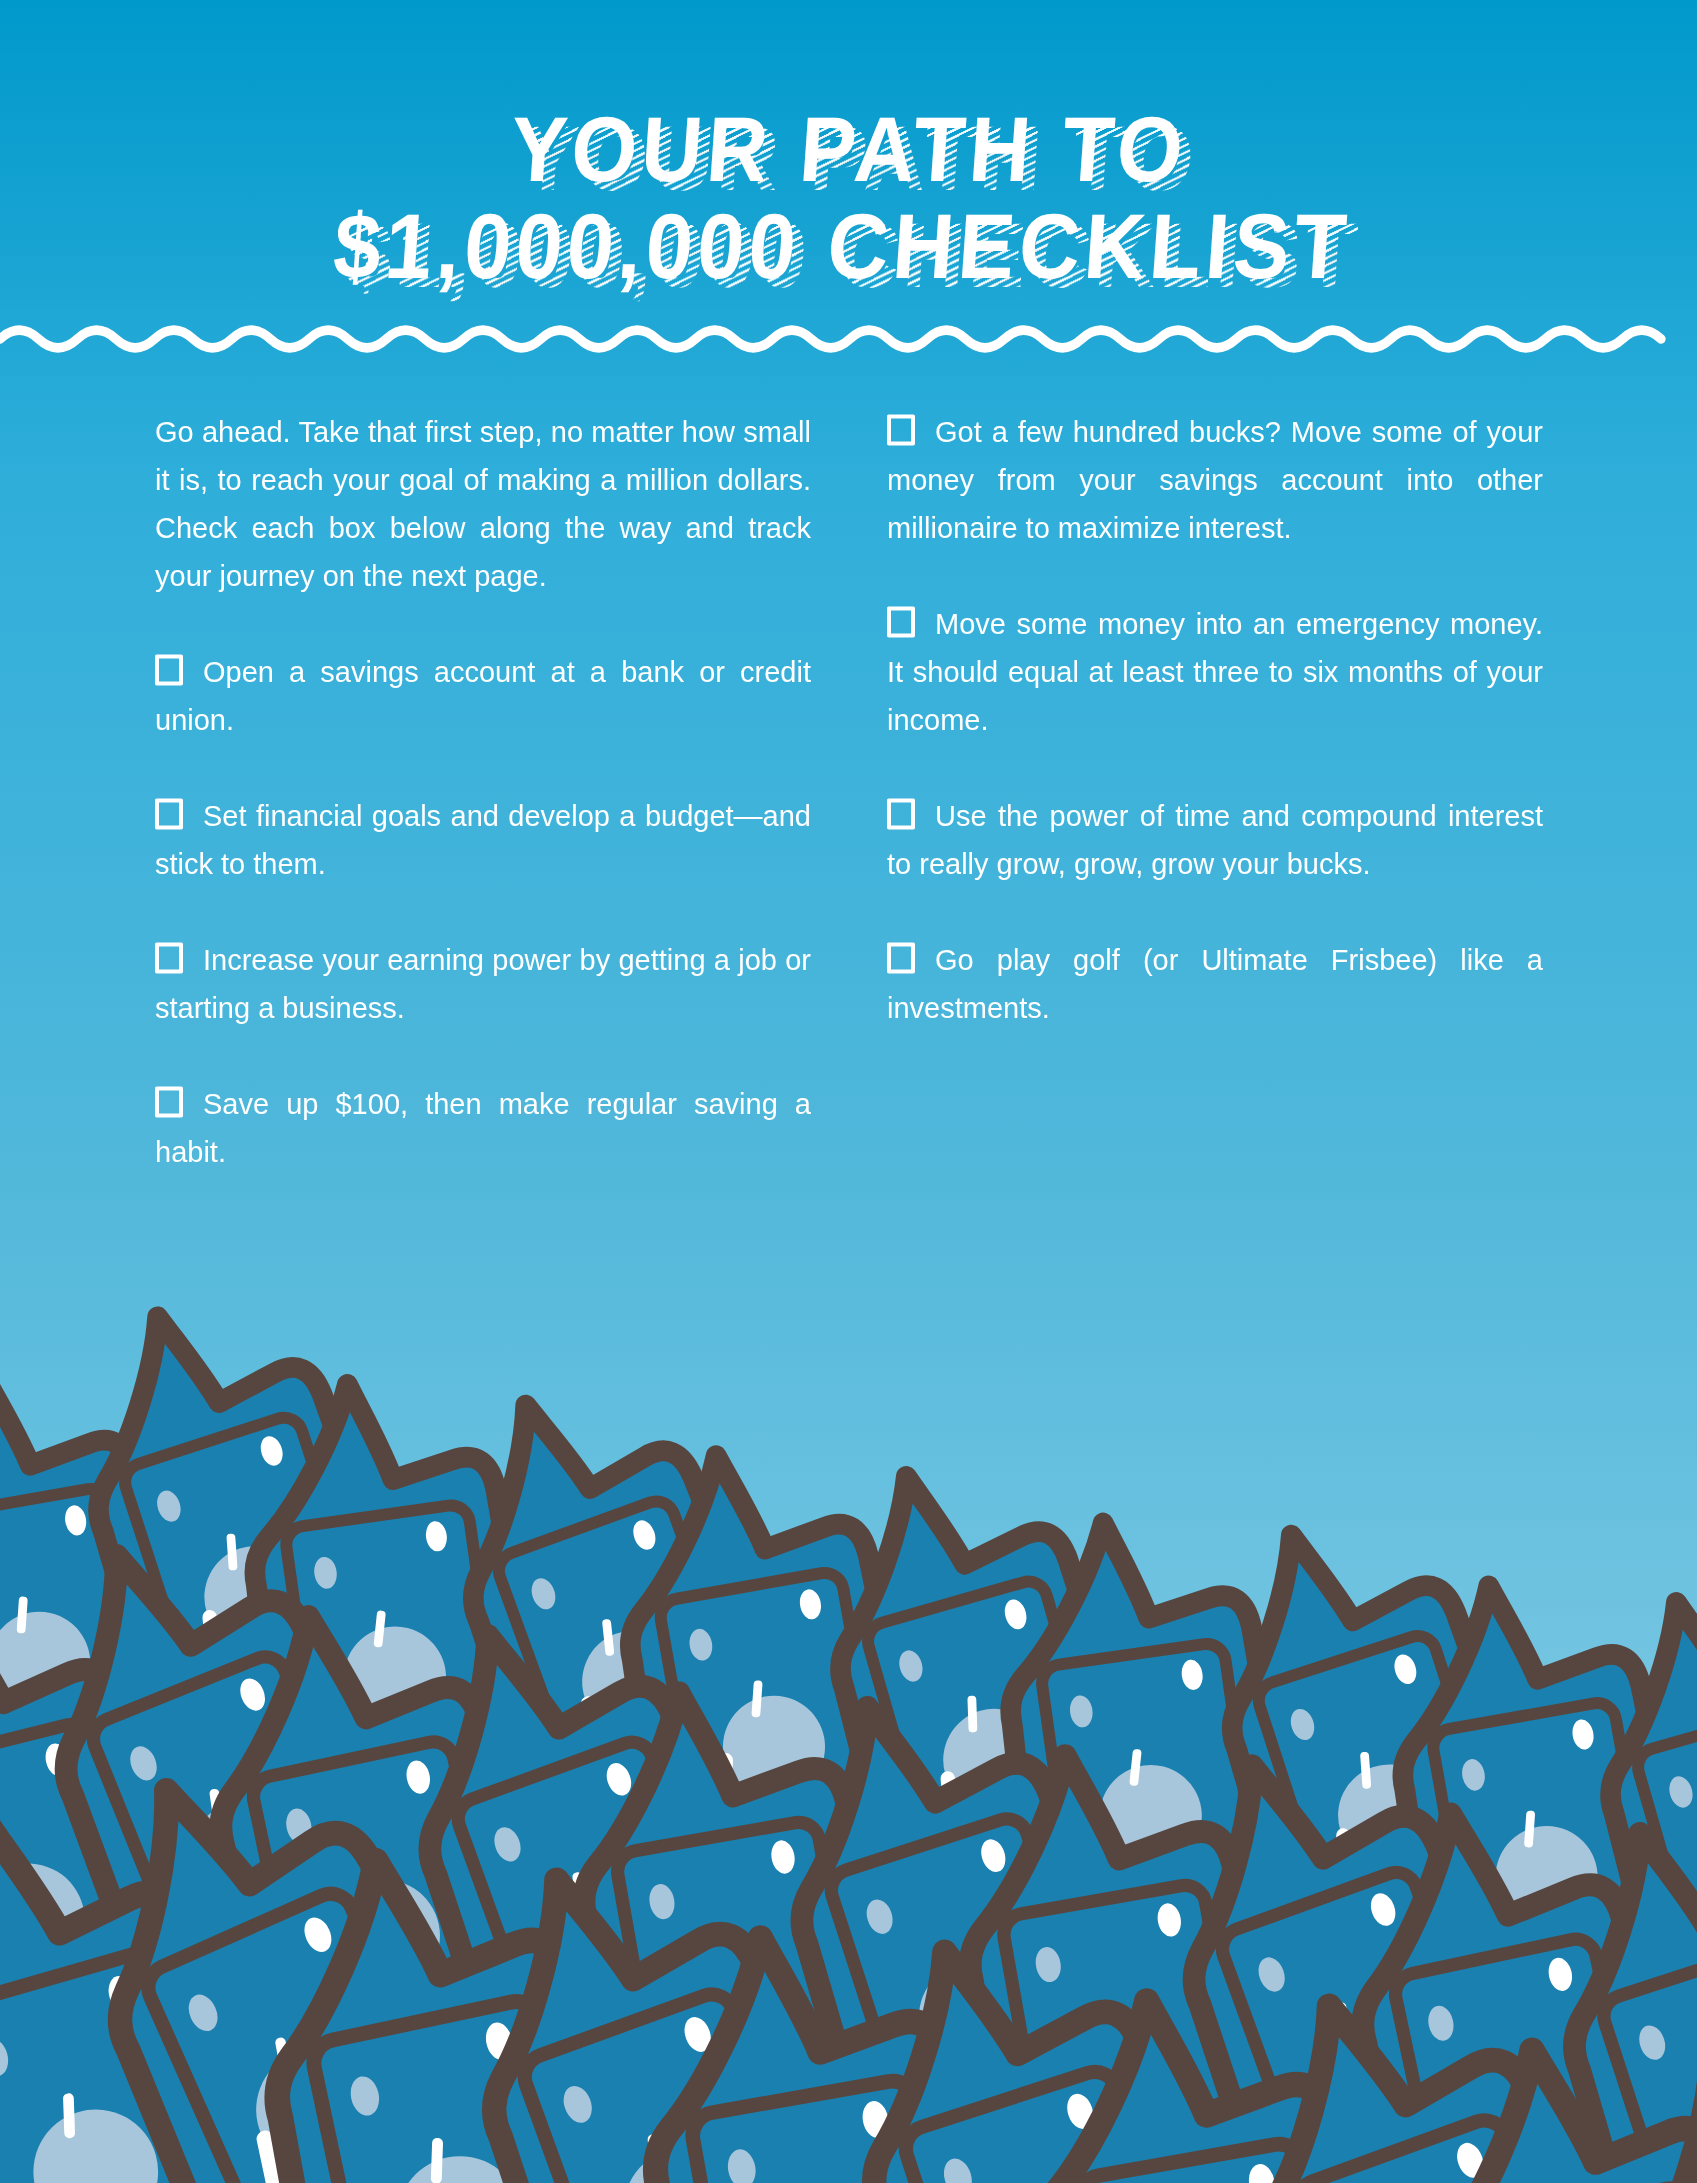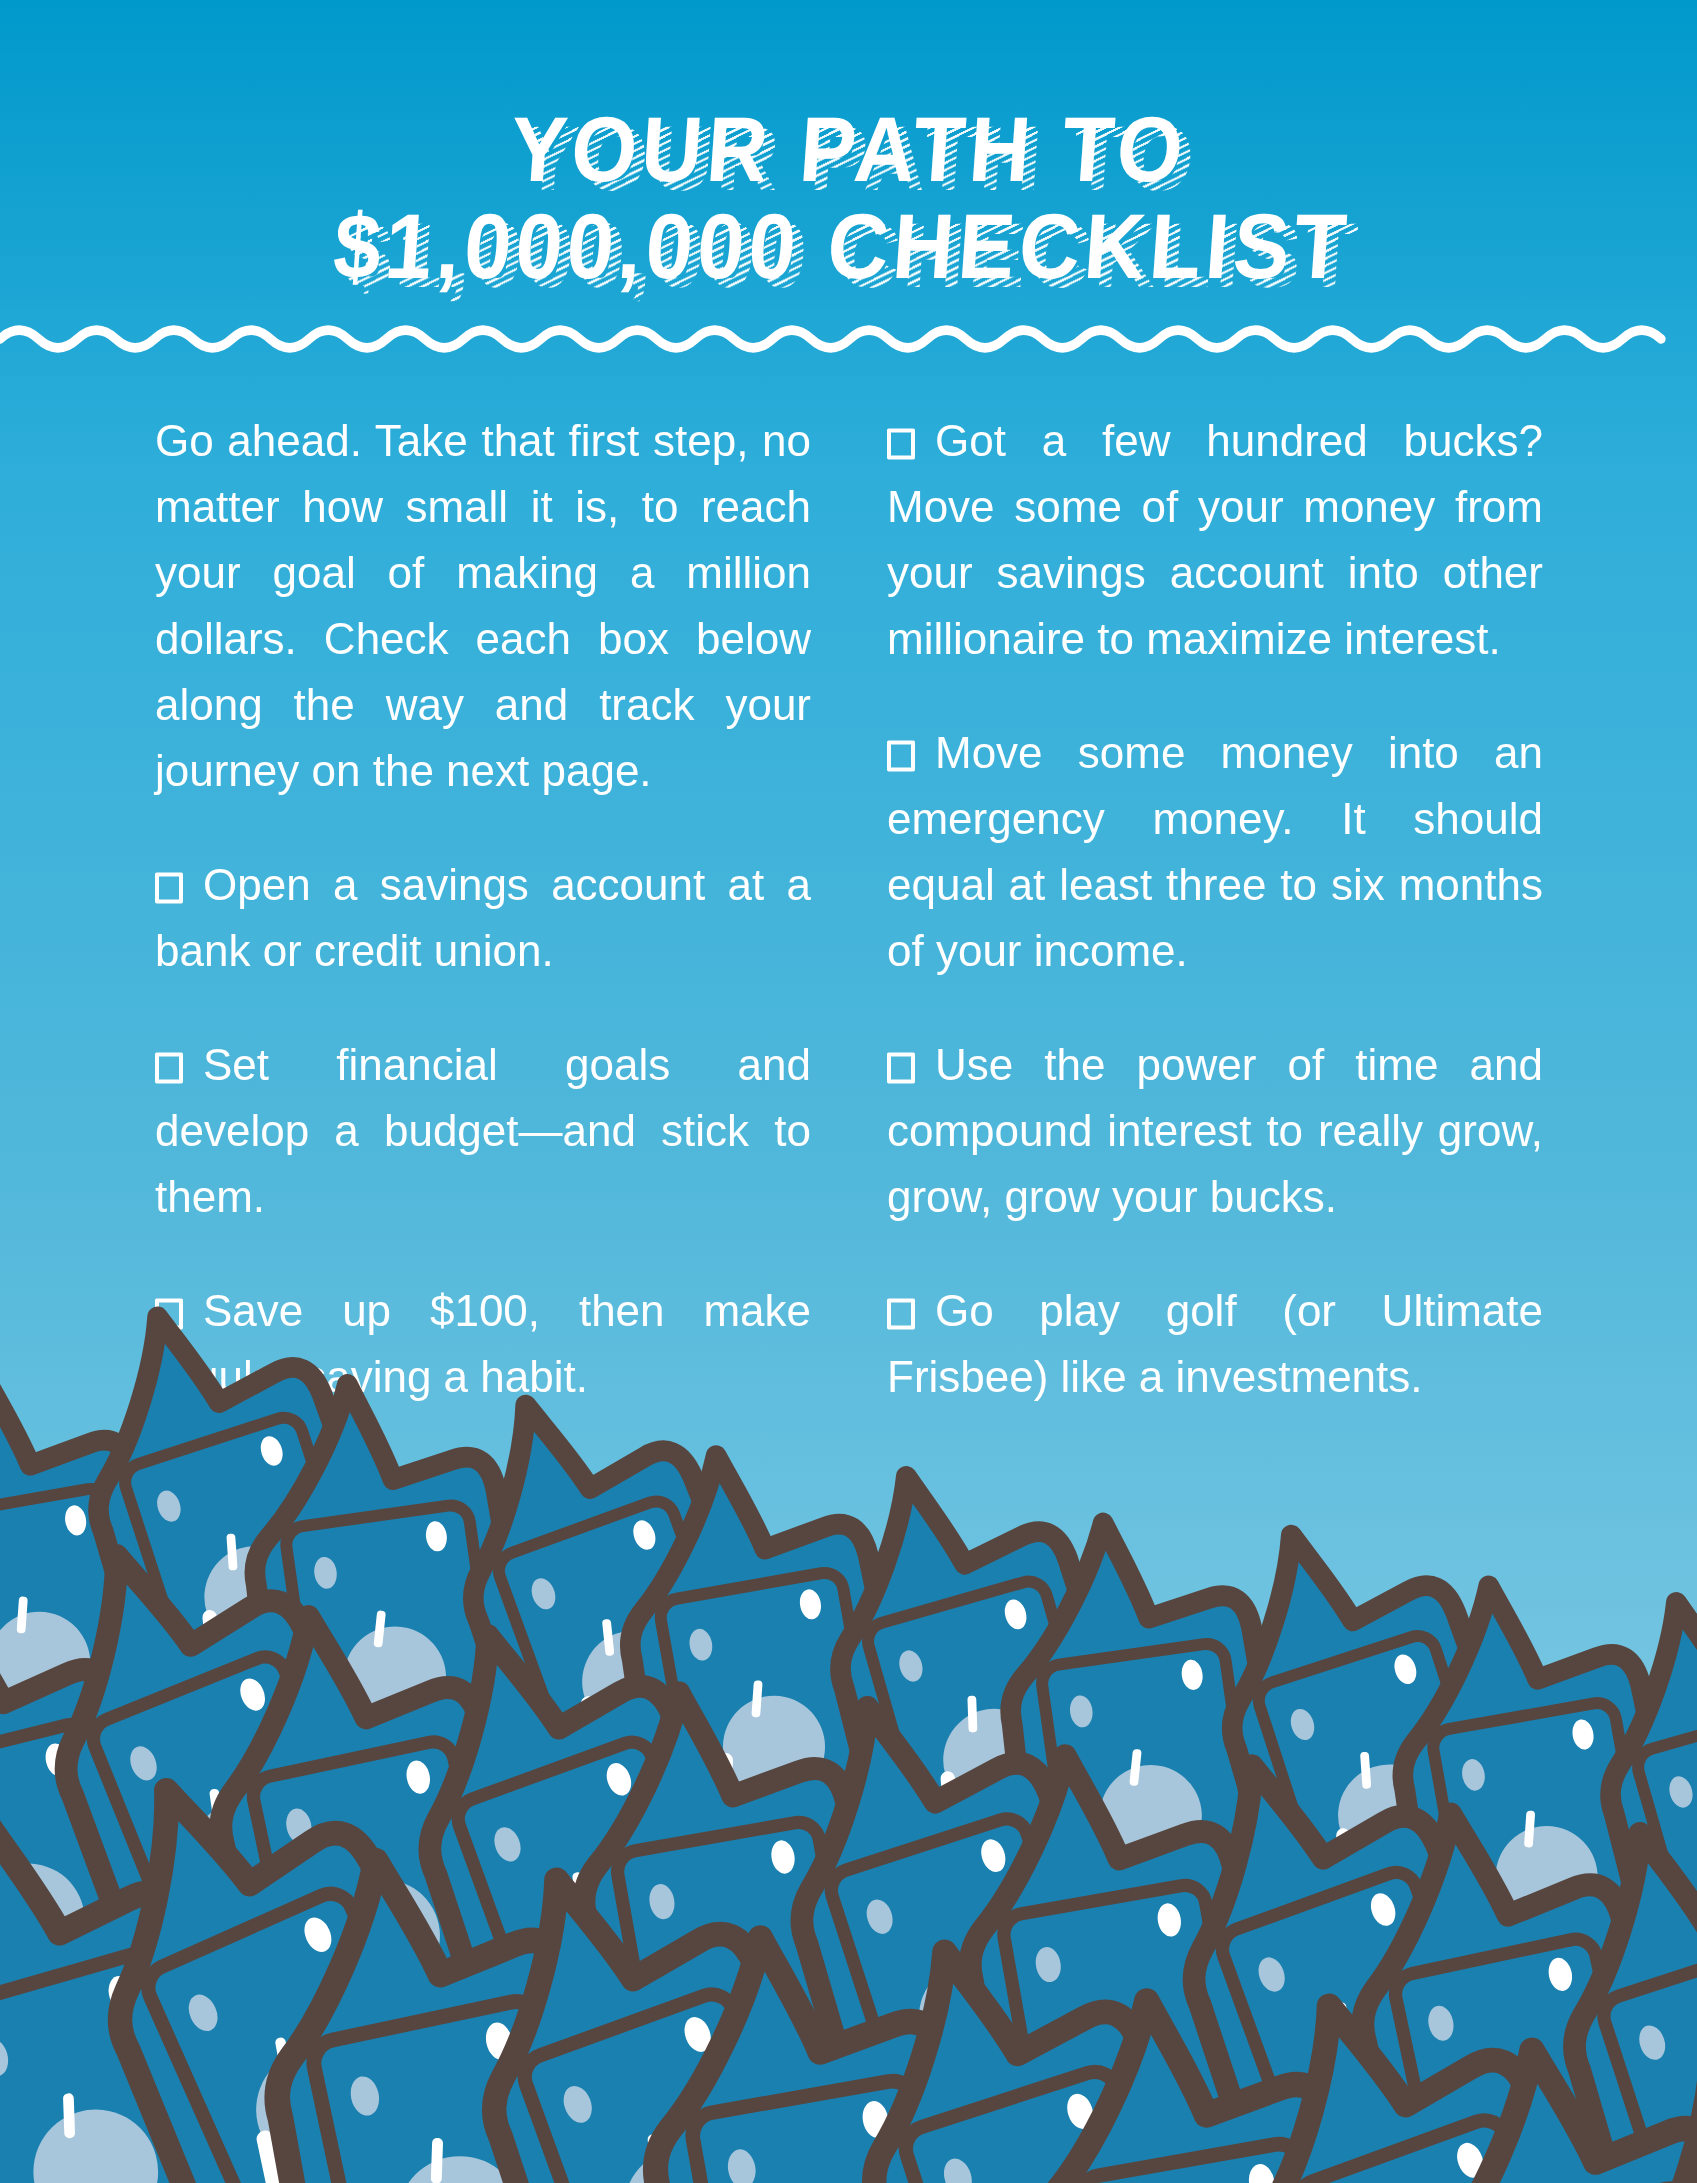--- a/index.html
+++ b/index.html
@@ -61,22 +61,22 @@
   
   .cols{
     display:flex;
     gap:76px;
     padding:0 155px;
     margin-top:52px;
     color:var(--ink);
   }
   .col{
     width:673px;
-    font-size:44px;
-    line-height:66px;
+    font-size:29px;
+    line-height:48px;
     text-align:justify;
   }
   .col p{margin:0 0 48px 0;}
   .col p:last-child{margin-bottom:12px;}
   .checkbox{
     display:inline-block;
     width:28px;height:31px;
     border:4.2px solid var(--ink);
     border-radius:1.7px;
     margin-right:20px;
@@ -116,20 +116,21 @@
       <path d="M0,26 q23,-21 46,0 t46,0 t46,0 t46,0 t46,0 t46,0 t46,0 t46,0 t46,0 t46,0 t46,0 t46,0 t46,0 t46,0 t46,0 t46,0 t46,0 t46,0 t46,0 t46,0 t46,0 t46,0 t46,0 t46,0 t46,0 t46,0 t46,0 t46,0 t46,0 t46,0 t46,0 t46,0 t46,0 t46,0 t46,0 t46,0 t46,0 t46,0 t46,0 t46,0 t46,0 t46,0 t46,0" fill="none" stroke="#FFFFFF" stroke-width="11" stroke-linecap="round"></path>
     </svg>
   </div>
 
   <main class="cols">
 
     <section class="col">
       <p>Go ahead. Take that first step, no matter how small it is, to reach your goal of making a million dollars. Check each box below along the way and track your journey on the next page.</p>
       <p><span class="checkbox"></span><span>Open a savings account at a bank or credit union.</span></p>
       <p><span class="checkbox"></span><span>Set financial goals and develop a budget—and stick to them.</span></p>
+      <p><span class="checkbox"></span><span>Increase your earning power by getting a job or starting a business.</span></p>
       <p><span class="checkbox"></span><span>Save up $100, then make regular saving a habit.</span></p>
     </section>
 
     <section class="col">
       <p><span class="checkbox"></span><span>Got a few hundred bucks? Move some of your money from your savings account into other millionaire to maximize interest.</span></p>
       <p><span class="checkbox"></span><span>Move some money into an emergency money. It should equal at least three to six months of your income.</span></p>
       <p><span class="checkbox"></span><span>Use the power of time and compound interest to really grow, grow, grow your bucks.</span></p>
       <p><span class="checkbox"></span><span>Go play golf (or Ultimate Frisbee) like a investments.</span></p>
     </section>
 

